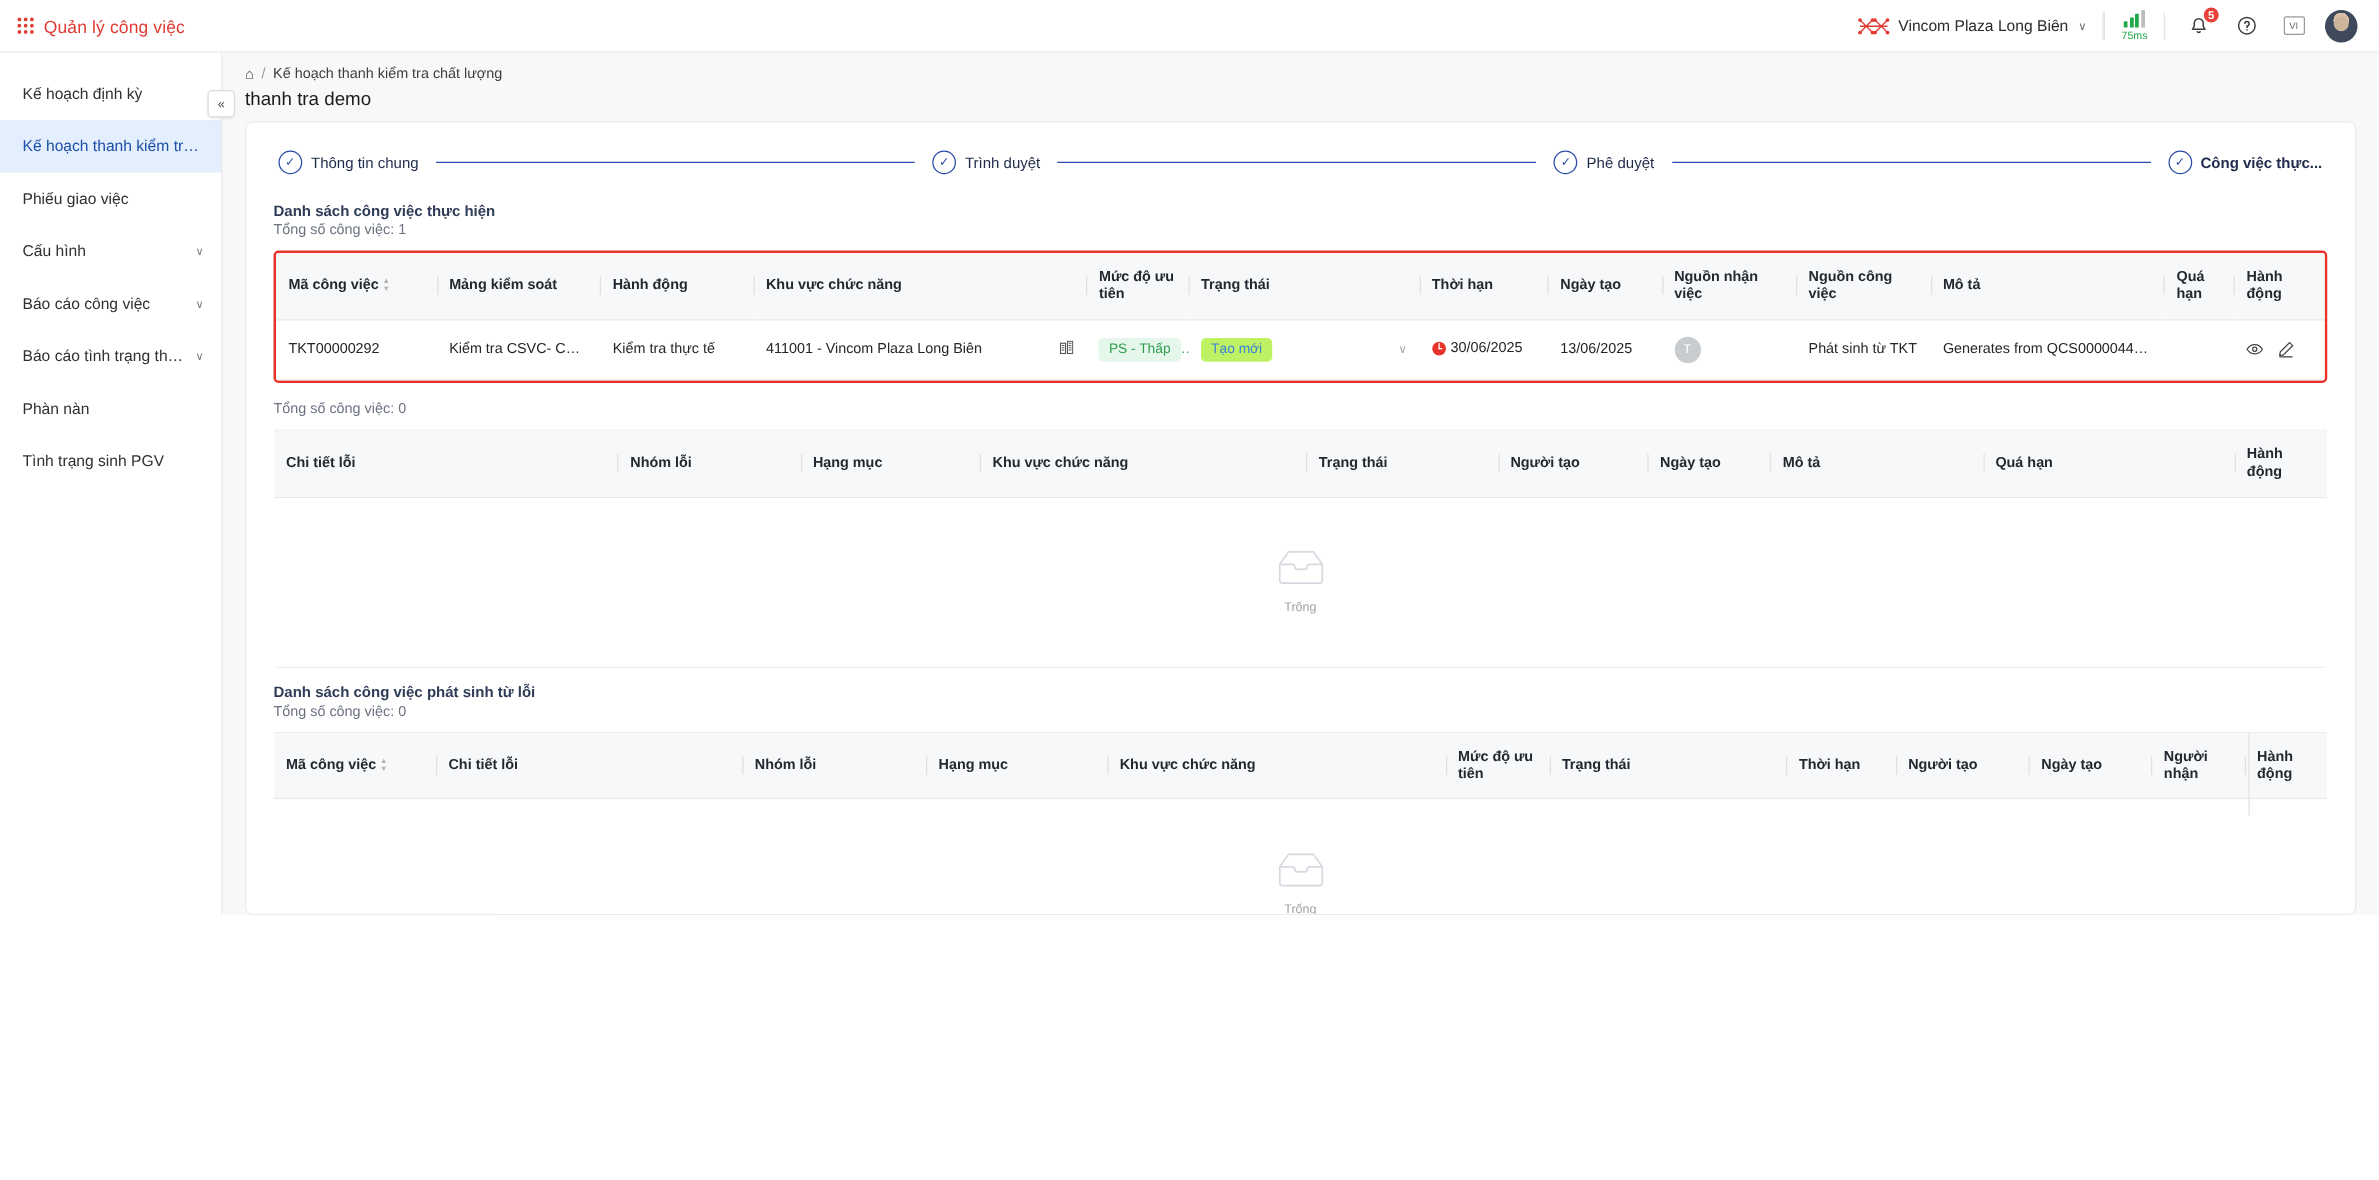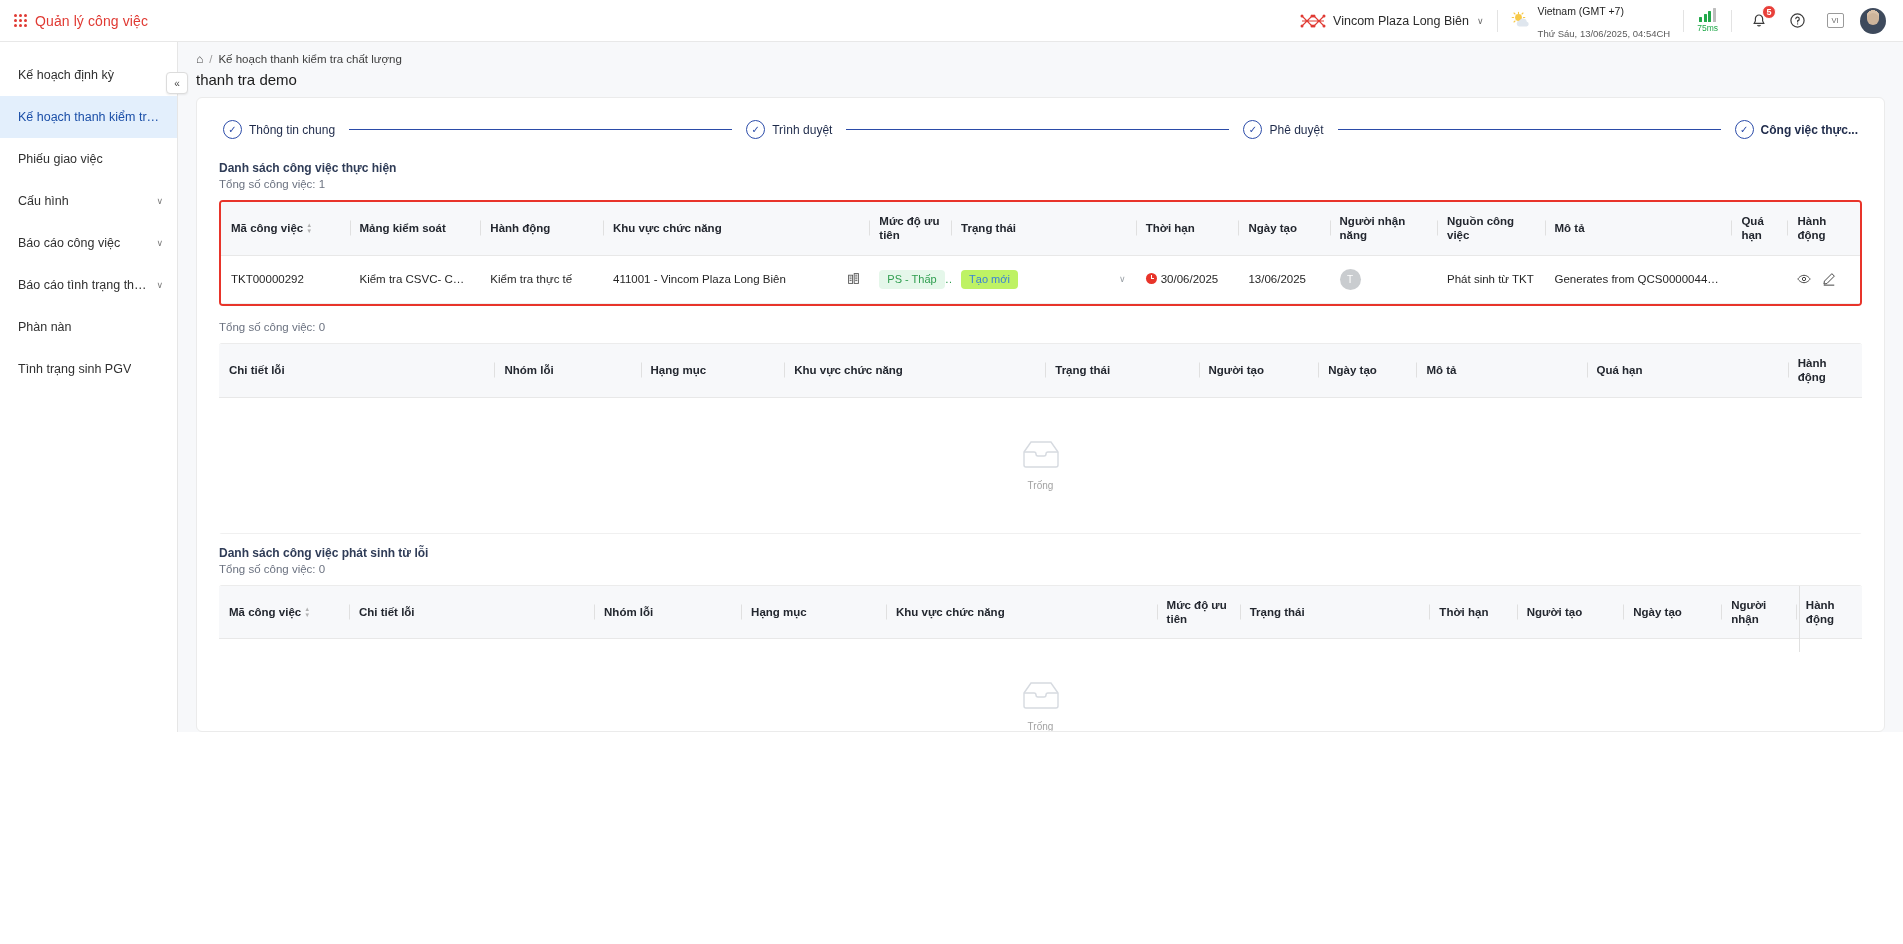--- a/index.html
+++ b/index.html
@@ -232,35 +232,20 @@
                 <circle cx="24" cy="13" r="1.5"></circle>
             </g>
           </svg>
         </span>
         <span class="site-name">Vincom Plaza Long Biên</span>
         <span class="chev">∨</span>
       </div>
 
       <div class="tr-sep"></div>
 
-      <div class="tr-cell">
-        <span class="weather-ico">
-          <svg width="20" height="20" viewBox="0 0 20 20">
-            <circle cx="7.5" cy="6.5" r="3.4" fill="#f7c948"></circle>
-            <g stroke="#f7c948" stroke-width="1.1" stroke-linecap="round">
-              <path d="M7.5 1.2v1.4M7.5 10.4v1.4M2.6 6.5H1.2M13.8 6.5h-1.4M4 3l-1 -1M11 3l1 -1M4 10l-1 1"></path>
-            </g>
-            <path d="M8 15.5a3 3 0 0 1 .4-5.9 4 4 0 0 1 7.5 1.2 2.4 2.4 0 0 1-.3 4.7z" fill="#dfe6ee"></path>
-          </svg>
-        </span>
-        <span class="tz-block">
-          <span class="tz-l1">Vietnam (GMT +7)</span><br>
-          <span class="tz-l2">Thứ Sáu, 13/06/2025, 04:54CH</span>
-        </span>
-      </div>
 
       <div class="tr-sep"></div>
 
       <div class="tr-cell">
         <span class="signal">
           <span class="bars">
               <i></i>
               <i></i>
               <i></i>
               <i></i>
@@ -400,21 +385,21 @@
                         <span class="sort-ico">▲<br>▼</span>
                       </span>
                     </th>
                     <th>Mảng kiểm soát</th>
                     <th>Hành động</th>
                     <th>Khu vực chức năng</th>
                     <th>Mức độ ưu tiên</th>
                     <th>Trạng thái</th>
                     <th>Thời hạn</th>
                     <th>Ngày tạo</th>
-                    <th>Người nhận năng</th>
+                    <th>Nguồn nhận việc</th>
                     <th>Nguồn công việc</th>
                     <th>Mô tả</th>
                     <th>Quá hạn</th>
                     <th>Hành động</th>
                   </tr>
                 </thead>
                 <tbody>
                   <tr>
                     <td>TKT00000292</td>
                     <td>Kiểm tra CSVC- CLDV</td>

